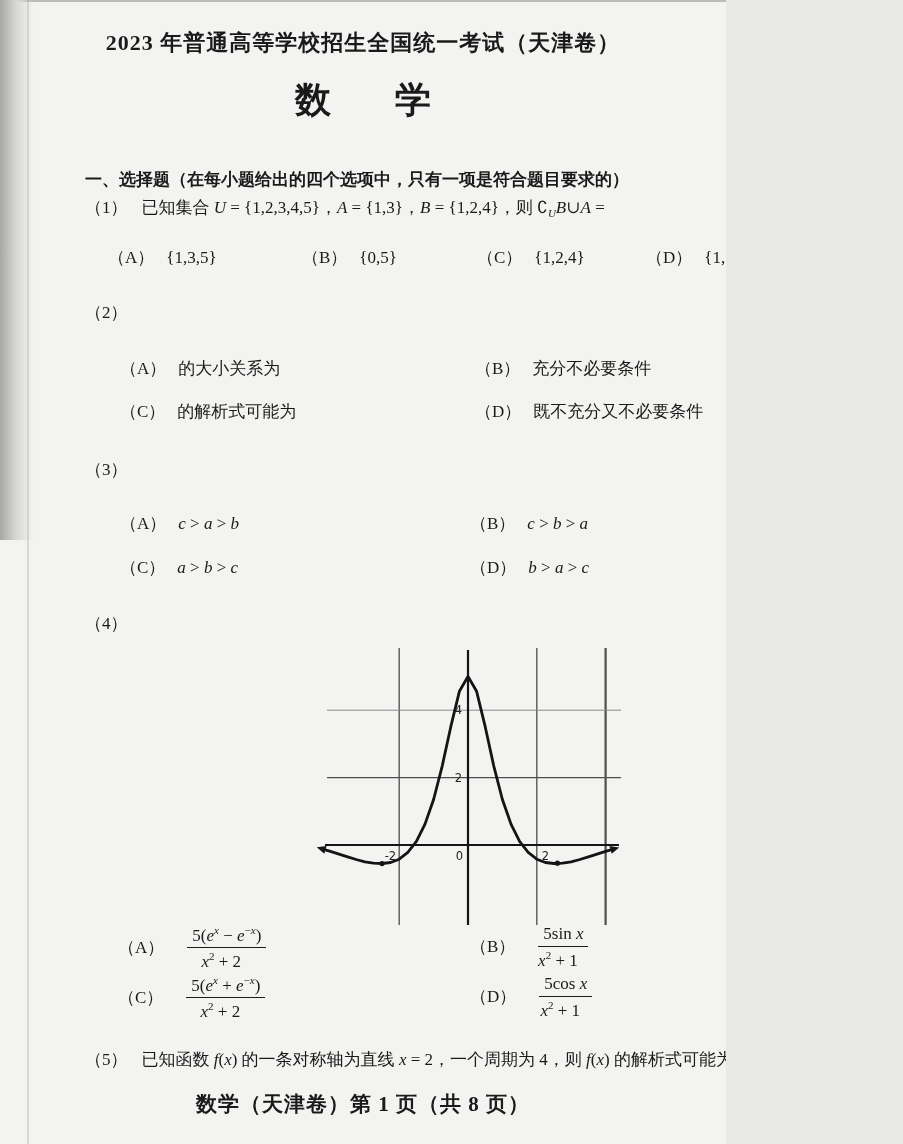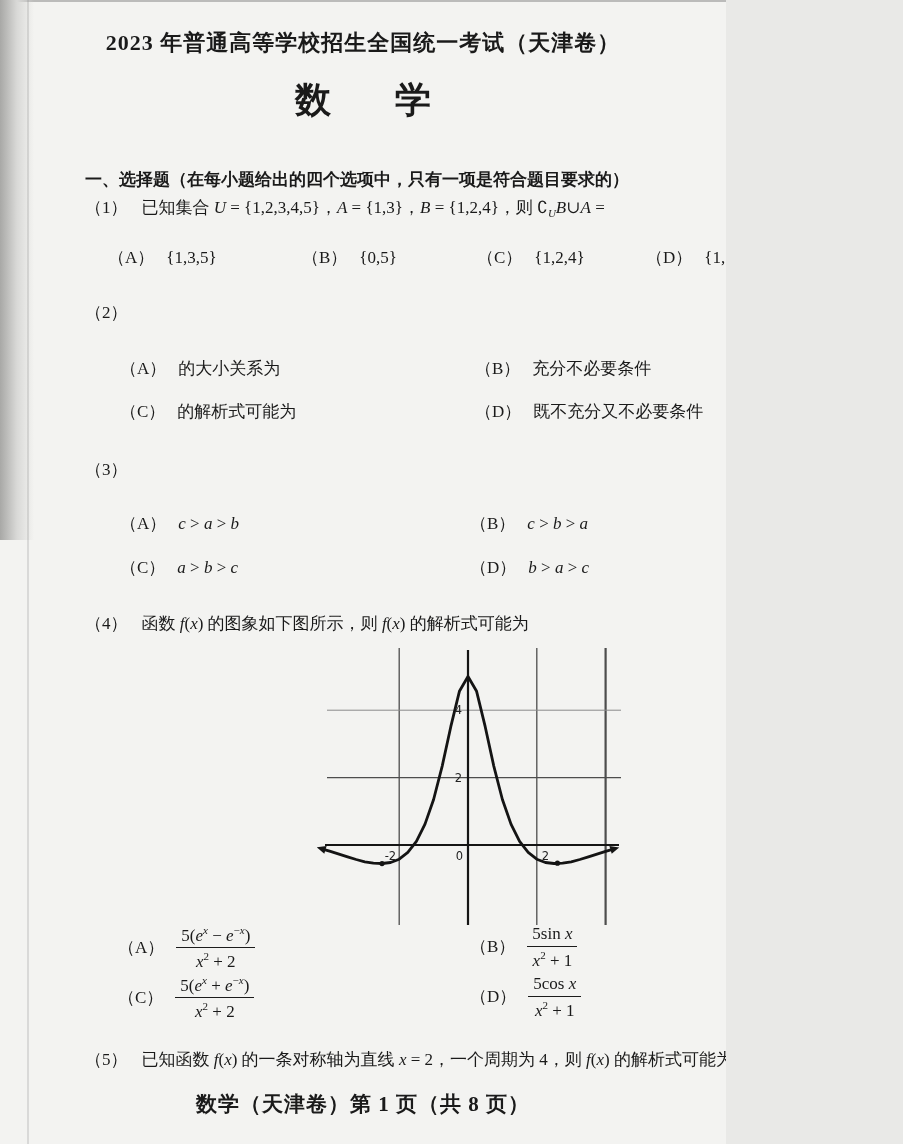--- a/index.html
+++ b/index.html
@@ -44,21 +44,21 @@
   .qnum{flex:none;}
   sup{font-size:11px;}
   sub{font-size:11px;}
   .opt{
     display:flex;gap:12px;font-size:17px;white-space:nowrap;align-items:center;
   }
   .frac{
     display:inline-flex;flex-direction:column;align-items:center;
     font-size:17px;line-height:1.15;text-align:center;
   }
-  .frac .num{padding:0 5px 2px;border-bottom:1.6px solid #1b1b1b;}
+  .frac .num{padding:0 5px 2px;border-bottom:1.6px solid #1b1b1b;margin-left:11px;}
   .frac .den{padding-top:2px;}
   .graph-wrap{left:317px;top:648px;width:312px;height:277px;}
   .footer{
     top:1090px;left:0;right:0;text-align:center;
     font-size:21px;font-weight:bold;letter-spacing:1px;
   }
 </style>
 </head>
 <body>
 
@@ -126,21 +126,20 @@
     <span>（C）</span>
     <span><i>a</i> &gt; <i>b</i> &gt; <i>c</i></span>
   </div>
   <div class="abs opt" style="left:470px;top:556px;">
     <span>（D）</span>
     <span><i>b</i> &gt; <i>a</i> &gt; <i>c</i></span>
   </div>
 
   <div class="abs stem" style="left:85px;top:612px;">
     <span class="qnum">（4）</span>
-    <span>函数 <i>f</i>(<i>x</i>) 的图象如下图所示，则 <i>f</i>(<i>x</i>) 的解析式可能为</span>
   </div>
 
   <div class="abs graph-wrap">
     <svg id="graph" width="312" height="277" viewBox="0 0 312 277">
       <g id="g-grid">
           <line x1="82.2" y1="0" x2="82.2" y2="277" stroke="#4d4d4d" stroke-width="1.3"></line>
           <line x1="219.8" y1="0" x2="219.8" y2="277" stroke="#4d4d4d" stroke-width="1.3"></line>
           <line x1="288.6" y1="0" x2="288.6" y2="277" stroke="#4d4d4d" stroke-width="2.2"></line>
           <line x1="10" y1="129.6" x2="304" y2="129.6" stroke="#4d4d4d" stroke-width="1.4"></line>
           <line x1="10" y1="62.19999999999999" x2="304" y2="62.19999999999999" stroke="#8a8a8a" stroke-width="1"></line>

